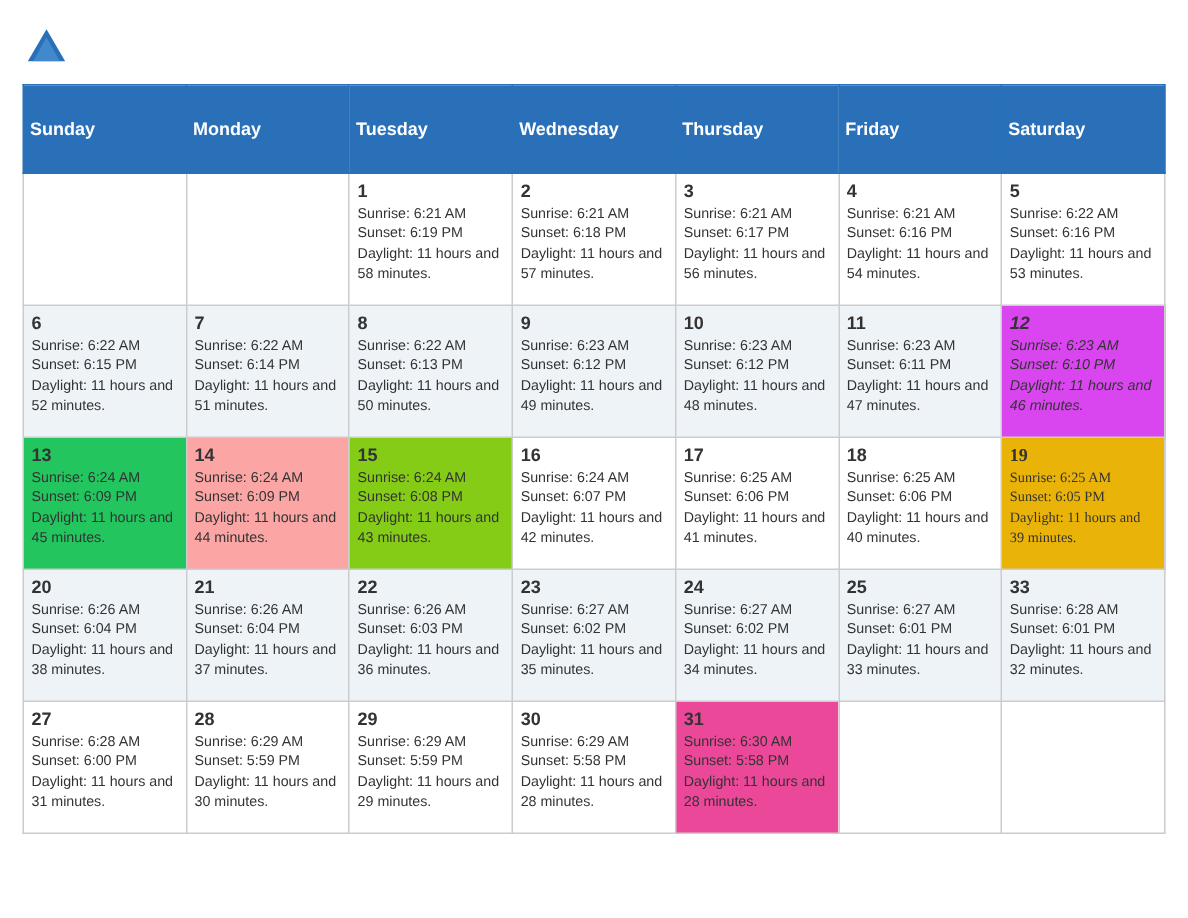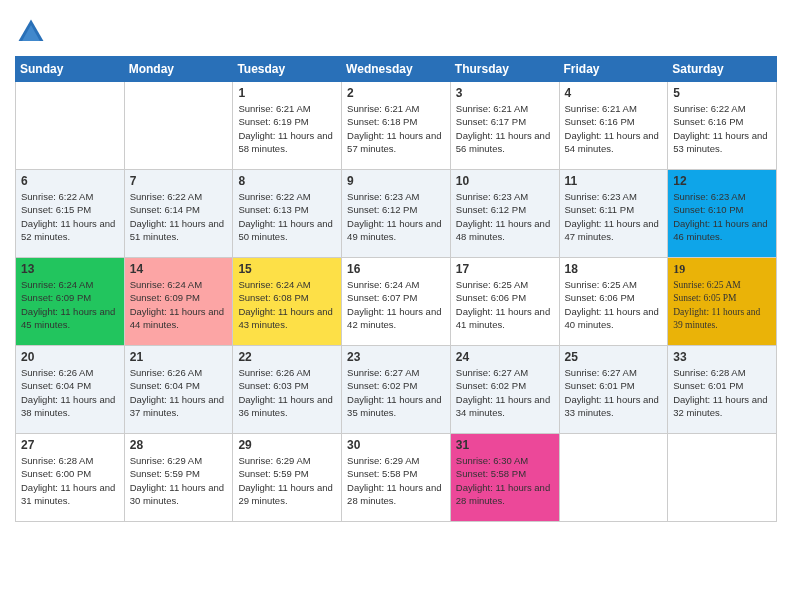--- a/index.html
+++ b/index.html
@@ -61,21 +61,21 @@
       color: #555;
     }
     .calendar {
       width: 100%;
       border-collapse: collapse;
       font-size: 10.5px;
     }
     .calendar th {
       background-color: #2970b8;
       color: #fff;
-      padding: 5px 4px;
+      padding: 22px 4px;
       text-align: left;
       font-size: 12px;
       font-weight: bold;
       border: 1px solid #2970b8;
     }
     .calendar td {
       border: 1px solid #ccc;
       vertical-align: top;
       padding: 4px 5px;
       width: calc(100% / 7);
@@ -206,41 +206,41 @@
             <div class="day-info">Sunrise: 6:23 AM
 Sunset: 6:12 PM
 Daylight: 11 hours and 48 minutes.</div>
           </td>
           <td style="background-color: rgb(238, 243, 248);">
             <span class="day-number">11</span>
             <div class="day-info">Sunrise: 6:23 AM
 Sunset: 6:11 PM
 Daylight: 11 hours and 47 minutes.</div>
           </td>
-          <td style="background-color: #0ea5e9;">
+          <td style="background-color: #d946ef; font-style: italic;">
             <span class="day-number">12</span>
             <div class="day-info">Sunrise: 6:23 AM
 Sunset: 6:10 PM
 Daylight: 11 hours and 46 minutes.</div>
           </td>
         </tr>
         <tr>
           <td style="background-color: #22c55e;">
             <span class="day-number">13</span>
             <div class="day-info">Sunrise: 6:24 AM
 Sunset: 6:09 PM
 Daylight: 11 hours and 45 minutes.</div>
           </td>
           <td style="background-color: #fca5a5;">
             <span class="day-number">14</span>
             <div class="day-info">Sunrise: 6:24 AM
 Sunset: 6:09 PM
 Daylight: 11 hours and 44 minutes.</div>
           </td>
-          <td style="background-color: #fde047;">
+          <td style="background-color: #84cc16;">
             <span class="day-number">15</span>
             <div class="day-info">Sunrise: 6:24 AM
 Sunset: 6:08 PM
 Daylight: 11 hours and 43 minutes.</div>
           </td>
           <td style="background-color: rgb(255, 255, 255);">
             <span class="day-number">16</span>
             <div class="day-info">Sunrise: 6:24 AM
 Sunset: 6:07 PM
 Daylight: 11 hours and 42 minutes.</div>

